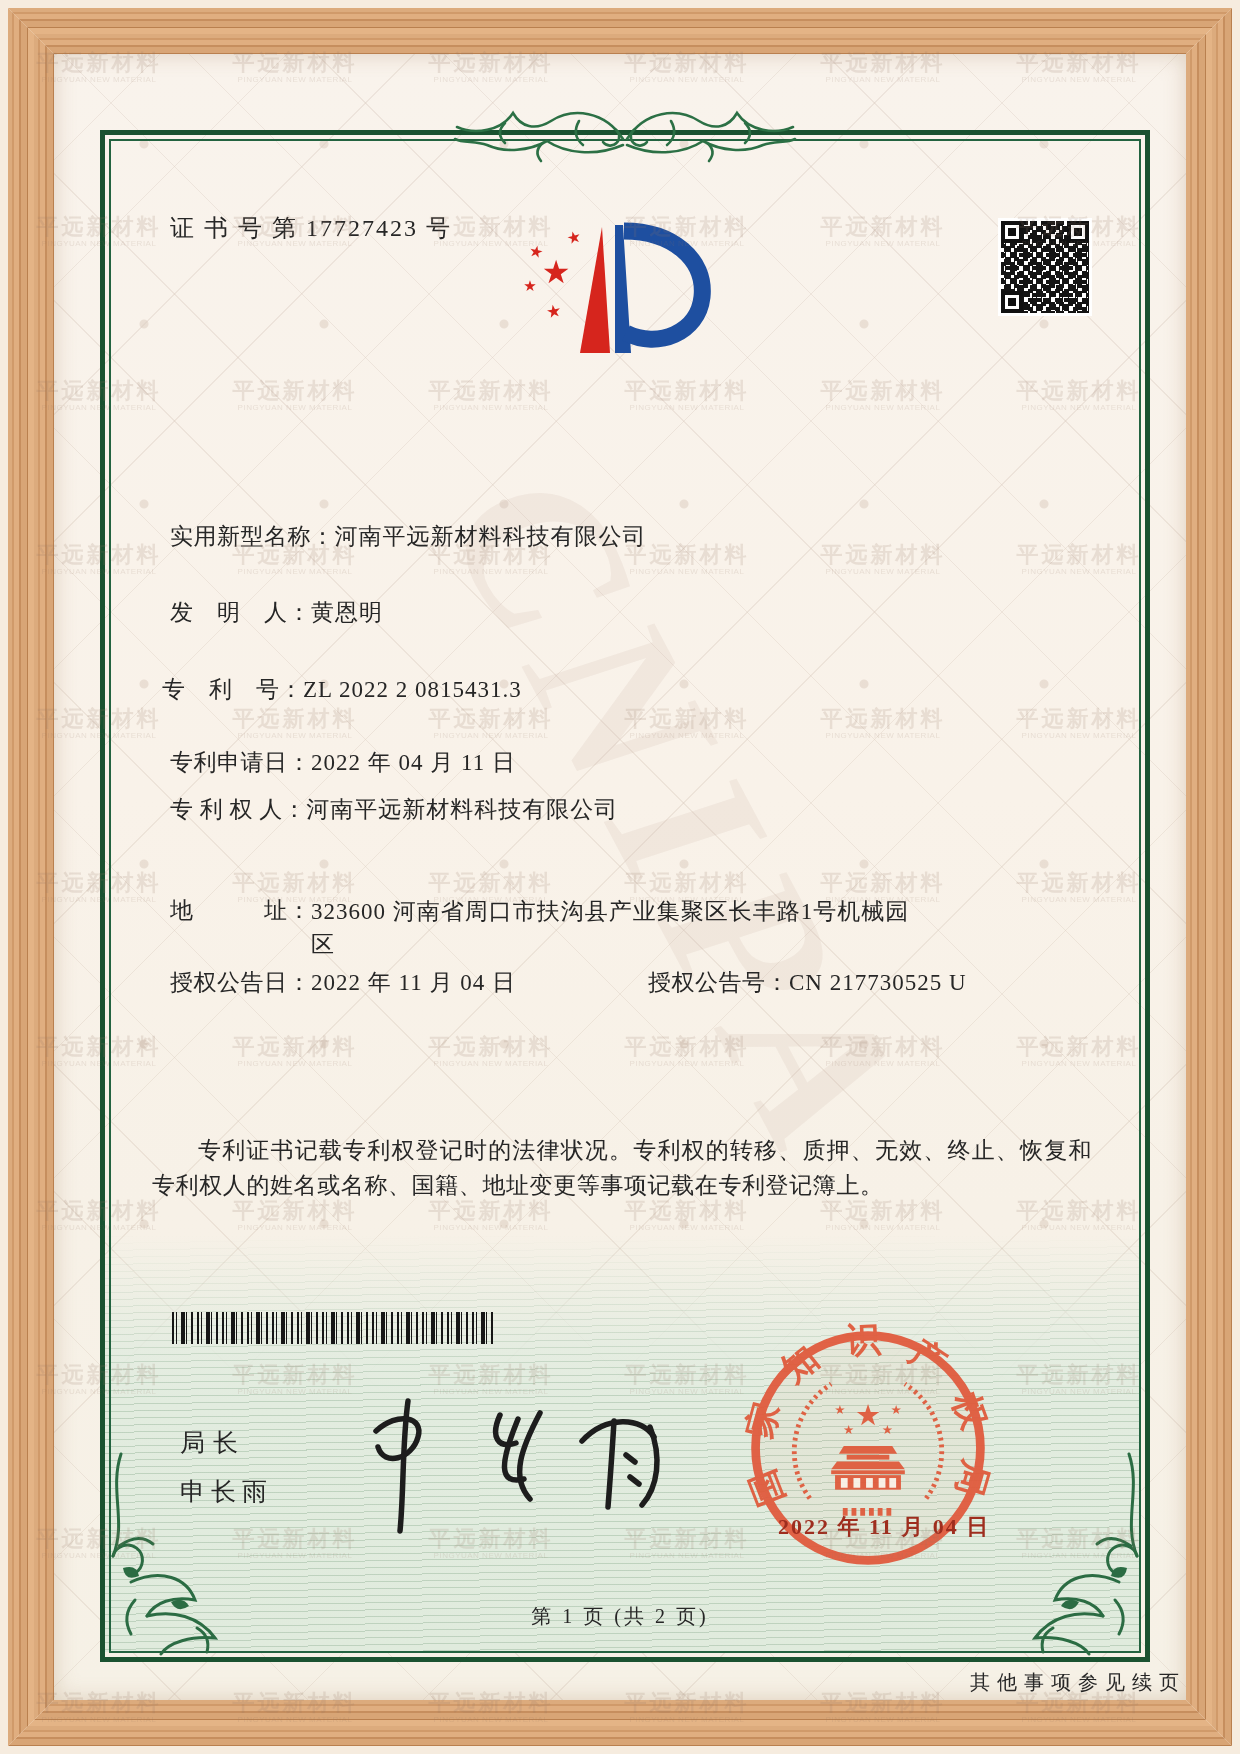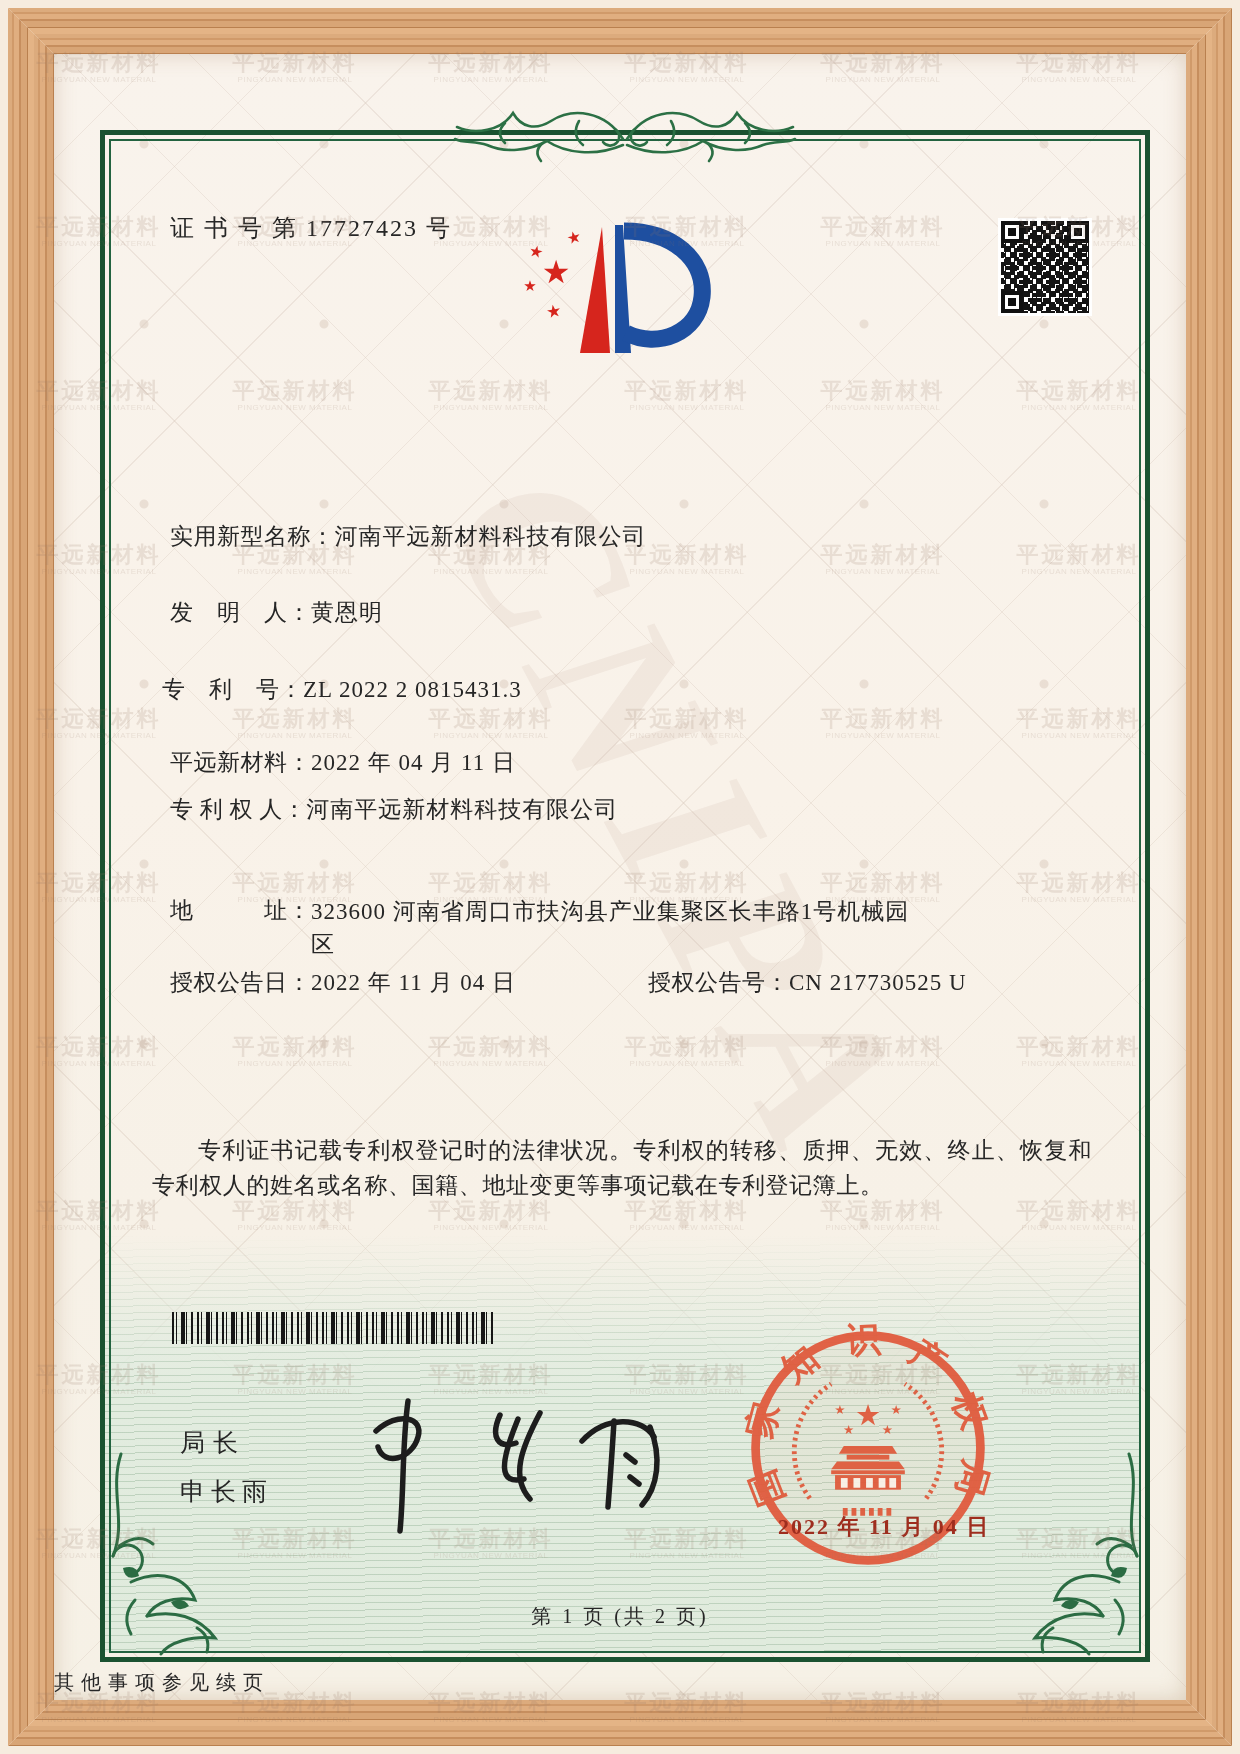--- a/index.html
+++ b/index.html
@@ -70,21 +70,21 @@
   .barcode{left:118px;top:1258px;width:322px;height:32px;
     background:repeating-linear-gradient(90deg,#161616 0 2px,transparent 2px 4px,#161616 4px 5px,
       transparent 5px 9px,#161616 9px 13px,transparent 13px 14px,#161616 14px 15px,
       transparent 15px 19px,#161616 19px 21px,transparent 21px 25px);}
   .director-title{left:126px;top:1372px;font-size:25px;letter-spacing:8px;}
   .director-name{left:126px;top:1421px;font-size:25px;letter-spacing:6px;}
   .seal{left:688px;top:1268px;width:252px;height:252px;mix-blend-mode:multiply;opacity:.93;}
   .seal-date{left:724px;top:1458px;width:240px;font-size:22px;color:#9e2d1e;letter-spacing:2px;
              font-weight:bold;z-index:6;}
   .page-no{left:0;top:1549px;width:100%;text-align:center;font-size:20px;letter-spacing:3px;}
-  .foot-note{left:0;top:1615px;width:100%;text-align:left;font-size:20px;letter-spacing:7px;}
+  .foot-note{left:0;top:1615px;width:100%;text-align:right;font-size:20px;letter-spacing:7px;}
 
   
   #wm-layer{position:absolute;inset:0;z-index:40;pointer-events:none;}
   .wm{position:absolute;width:170px;text-align:center;color:rgba(150,120,100,.17);
       font-family:"Liberation Sans","DejaVu Sans",sans-serif;line-height:1;}
   .wm-cn{font-size:22px;font-weight:bold;letter-spacing:3px;white-space:nowrap;}
   .wm-en{font-size:8px;letter-spacing:.5px;margin-top:2px;white-space:nowrap;}
 </style>
 </head>
 <body>
@@ -185,21 +185,21 @@
       <div class="abs row" style="left:116px;top:467px">
         <span class="flabel">实用新型名称：</span><span class="fvalue">河南平远新材料科技有限公司</span>
       </div>
       <div class="abs row" style="left:116px;top:543px">
         <span class="flabel">发　明　人：</span><span class="fvalue">黄恩明</span>
       </div>
       <div class="abs row" style="left:108px;top:620px">
         <span class="flabel">专　利　号：</span><span class="fvalue">ZL 2022 2 0815431.3</span>
       </div>
       <div class="abs row" style="left:116px;top:693px">
-        <span class="flabel">平远新材料：</span><span class="fvalue">2022 年 04 月 11 日</span>
+        <span class="flabel">专利申请日：</span><span class="fvalue">2022 年 04 月 11 日</span>
       </div>
       <div class="abs row" style="left:116px;top:740px">
         <span class="flabel">专 利 权 人：</span><span class="fvalue">河南平远新材料科技有限公司</span>
       </div>
       <div class="abs row" style="left:116px;top:841px">
         <span class="flabel">地　　　址：</span><span class="fvalue fvalue-wrap">323600 河南省周口市扶沟县产业集聚区长丰路1号机械园区</span>
       </div>
       <div class="abs row" style="left:116px;top:913px">
         <span class="flabel">授权公告日：</span><span class="fvalue">2022 年 11 月 04 日</span>
       </div>

